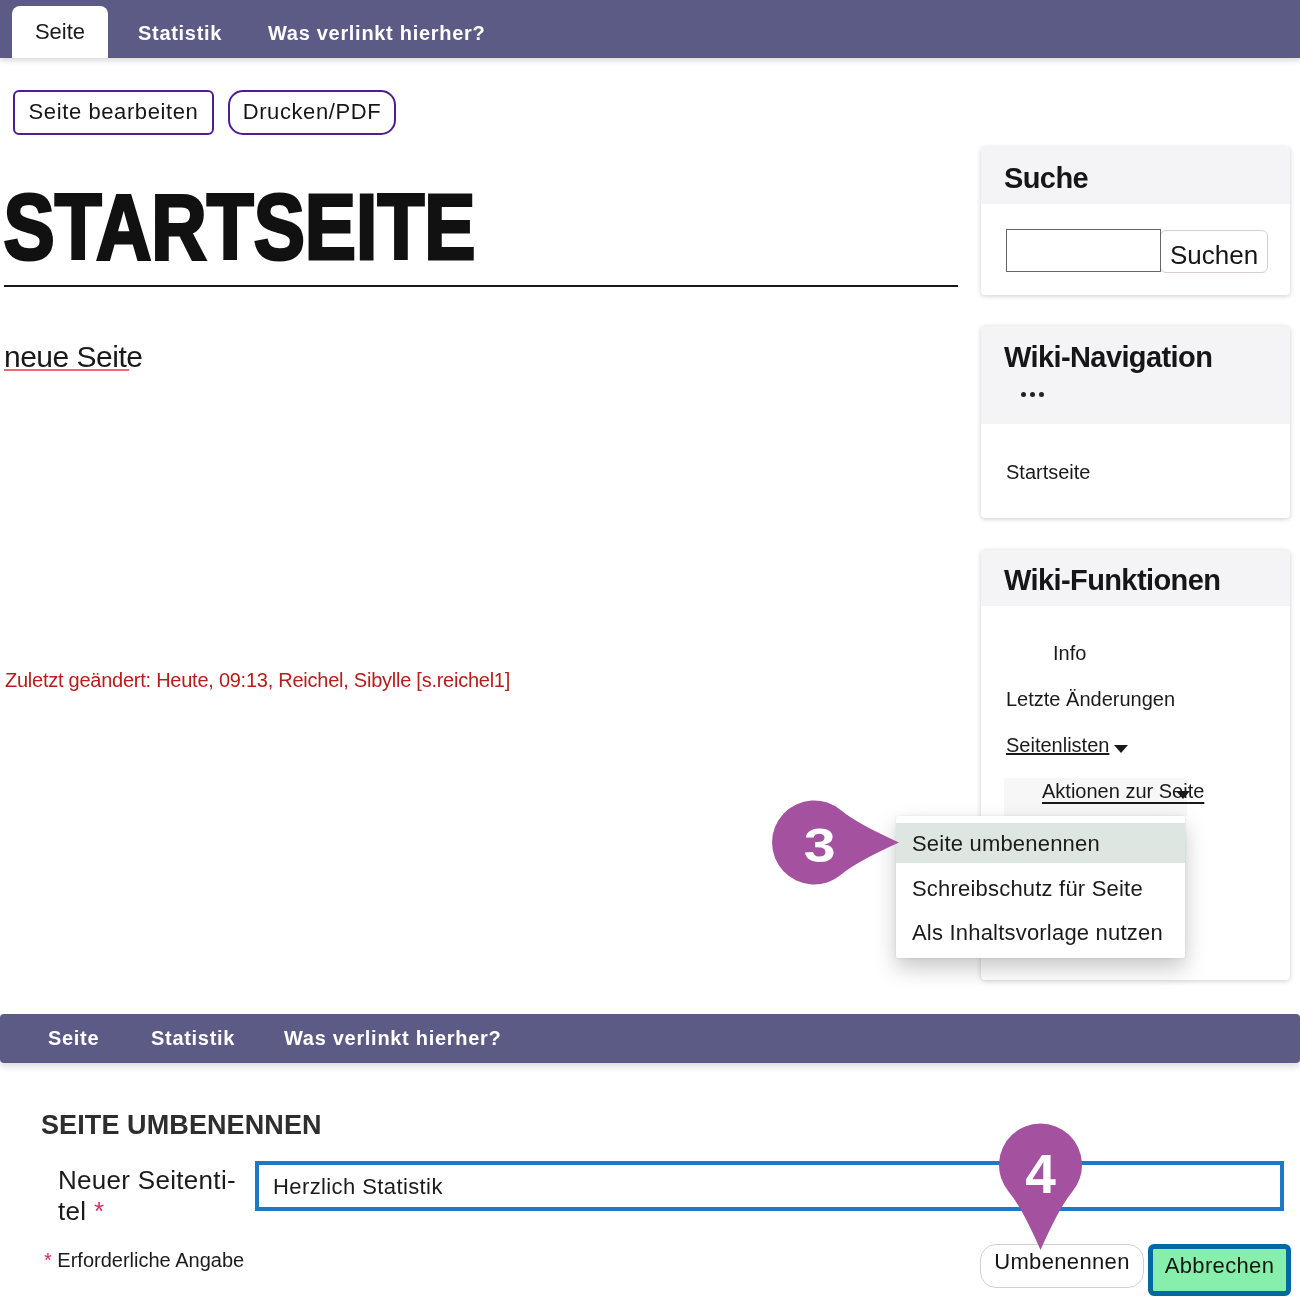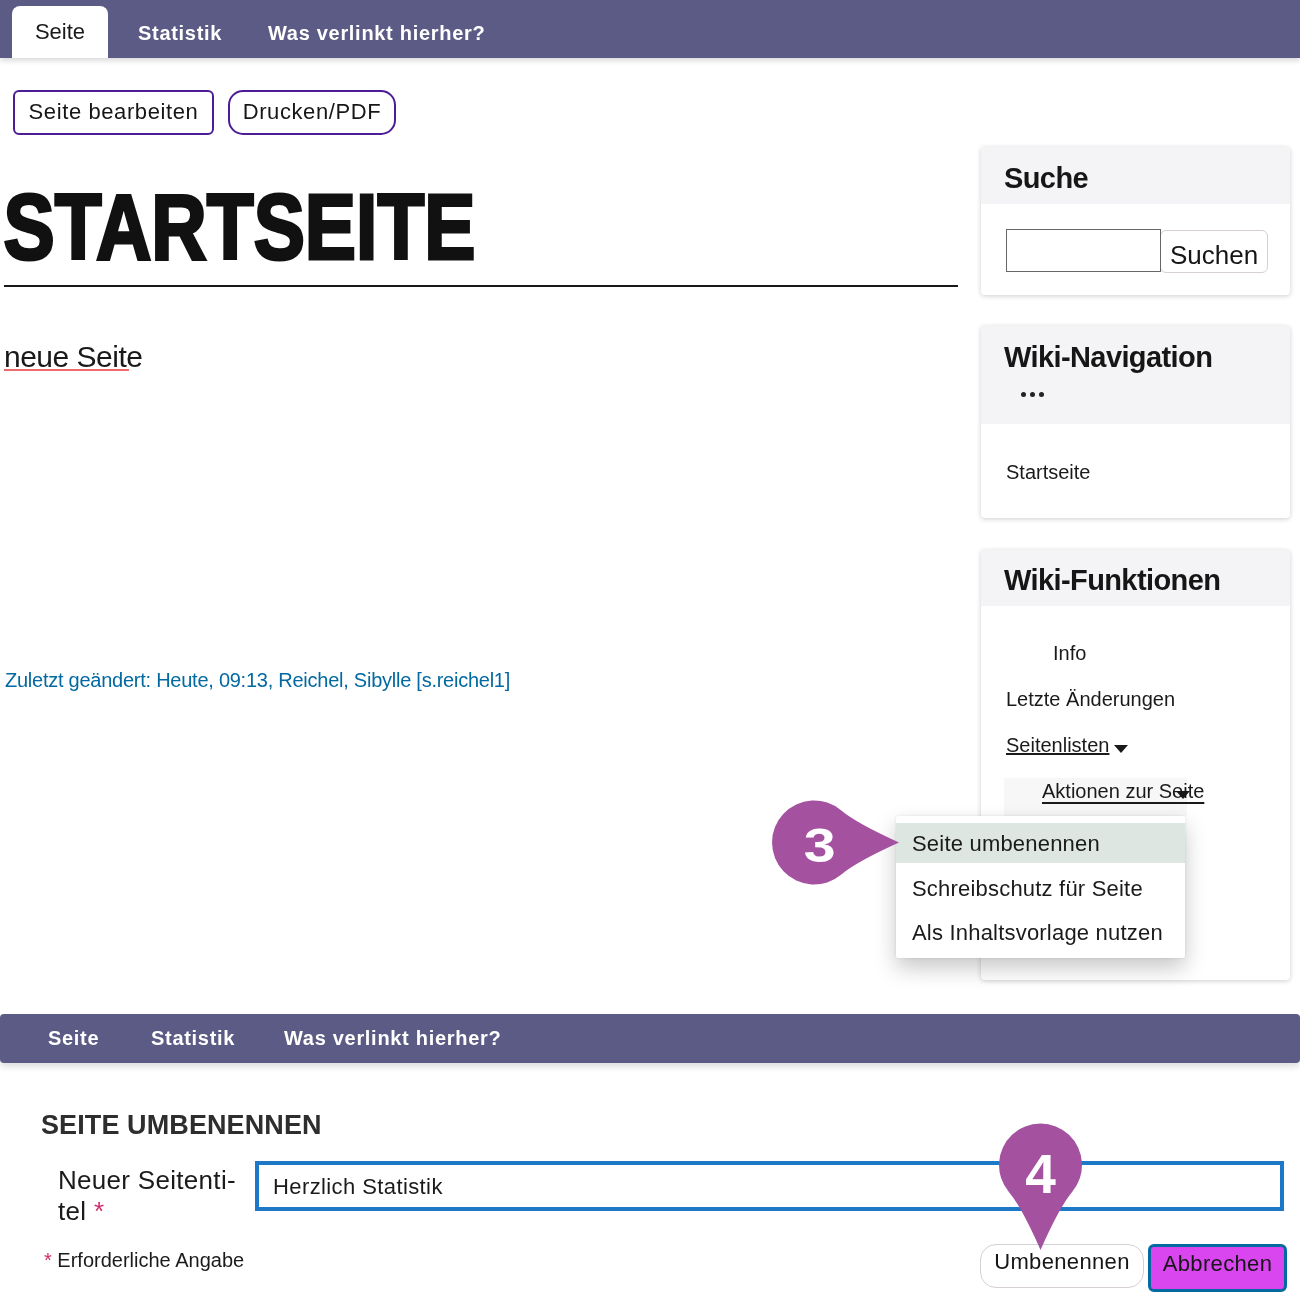--- a/index.html
+++ b/index.html
@@ -17,21 +17,21 @@
   
   .btn{background:#fff;border:2px solid #4c1d95;border-radius:6px;
        letter-spacing:0.6px;font-size:22px;color:#161616;text-align:center;
        font-family:"Liberation Sans",sans-serif;}
   .btn1{left:13px;top:90px;width:197px;height:41px;line-height:39px;}
   .btn2{left:228px;top:90px;width:164px;height:41px;line-height:39px;border-radius:15px;}
   
   .hr1{left:4px;top:285px;width:954px;height:2px;background:#191919;}
   .neue{left:4px;top:343px;font-size:30px;letter-spacing:-0.5px;line-height:27px;color:#191919;}
   .neue-ul{left:4px;top:369px;width:125px;height:2px;background:#ef6b6b;}
-  .lastmod{left:5px;top:669px;font-size:20px;letter-spacing:-0.25px;line-height:23px;color:#0369a1;}
+  .lastmod{left:5px;top:669px;font-size:20px;letter-spacing:-0.25px;line-height:23px;color:#b91c1c;}
   
   .panel{left:981px;width:309px;background:#fff;border-radius:4px;
          box-shadow:0 1px 5px rgba(0,0,0,0.2);}
   .phead{position:absolute;left:0;top:0;width:100%;background:#f4f3f5;border-radius:4px 4px 0 0;}
   .ptitle{position:absolute;left:23px;font-size:29px;font-weight:700;letter-spacing:-0.6px;color:#161616;}
   .p-suche{top:147px;height:148px;}
   .p-nav{top:326px;height:192px;}
   .p-funk{top:550px;height:430px;}
   .searchinput{left:1006px;top:229px;width:155px;height:43px;border:1px solid #666;
                background:#fff;box-sizing:border-box;}
@@ -55,21 +55,21 @@
   .h2{left:41px;top:1110px;font-size:27px;font-weight:700;letter-spacing:0.1px;color:#2e2e2e;line-height:30px;}
   .flabel{left:58px;font-size:26px;letter-spacing:0.3px;color:#1b1b1b;line-height:31px;}
   .star{color:#cf2c6d;}
   .forminput{left:255px;top:1161px;width:1029px;height:50px;box-sizing:border-box;
              border:4px solid #1d79c7;background:#fff;}
   .fitext{left:273px;top:1175px;font-size:22px;letter-spacing:0.4px;color:#1b1b1b;line-height:24px;}
   .fnote{left:44px;top:1249px;font-size:20px;color:#1b1b1b;line-height:22px;}
   .btn-um{left:980px;top:1244px;width:162px;height:42px;line-height:34px;
           border:1px solid #d6cfd6;border-radius:16px;background:#fff;font-size:22px;letter-spacing:0.35px;color:#161616;text-align:center;}
   .btn-ab{left:1148px;top:1244px;width:133px;height:42px;line-height:34px;
-          border:3px solid #0369a1;border-radius:6px;background:#d946ef;font-size:22px;letter-spacing:0.35px;color:#161616;text-align:center;}
+          border:5px solid #0369a1;border-radius:6px;background:#86efac;font-size:22px;letter-spacing:0.35px;color:#161616;text-align:center;}
 </style>
 </head>
 <body>
 
   <div class="abs topbar"></div>
   <div class="abs tab-active">Seite</div>
   <div class="abs tabtxt" style="left:138px;">Statistik</div>
   <div class="abs tabtxt" style="left:268px;">Was verlinkt hierher?</div>
 
   <div class="abs btn btn1">Seite bearbeiten</div>

